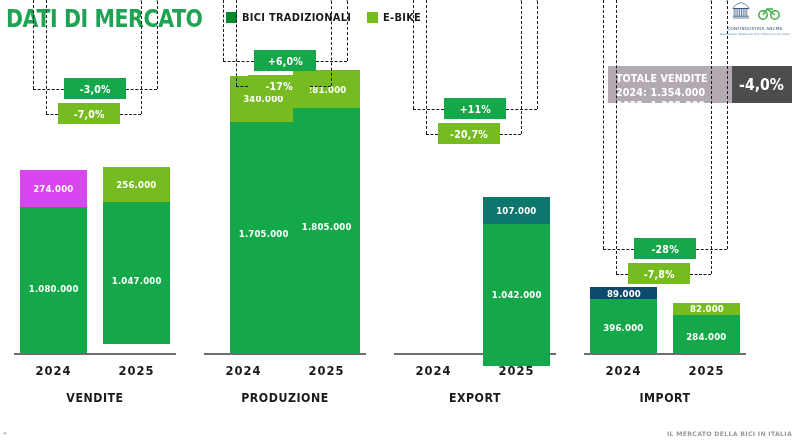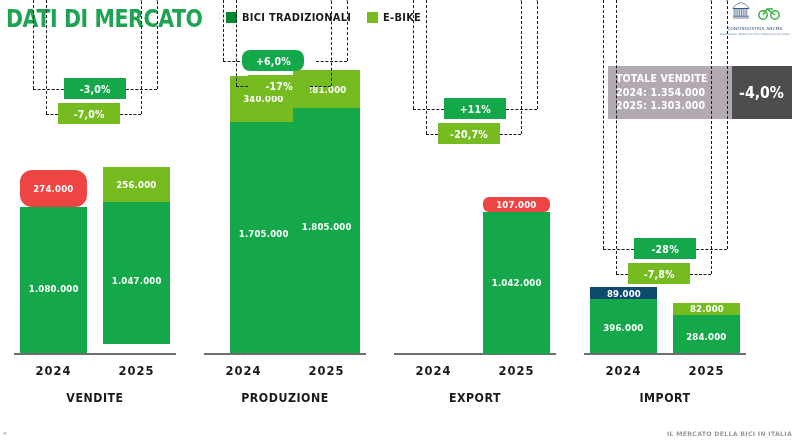--- a/index.html
+++ b/index.html
@@ -39,21 +39,21 @@
   #logo-caption{
     text-align:center;font-size:4.1px;color:#2a4a7a;letter-spacing:0.25px;
     margin-top:1px;white-space:nowrap;font-family:"DejaVu Sans", sans-serif;
   }
   #logo-subcaption{
     text-align:center;font-size:2.7px;color:#5577a0;letter-spacing:0.1px;
     margin-top:0.5px;white-space:nowrap;font-family:"DejaVu Sans", sans-serif;
   }
 
   
-  #totals-box{position:absolute;left:608px;top:66px;width:184px;height:53px;display:flex;}
+  #totals-box{position:absolute;left:608px;top:66px;width:184px;height:37px;display:flex;}
   #totals-left{
     width:124px;height:100%;background:#b3a9b3;
     color:#ffffff;padding:6px 0 0 8px;box-sizing:border-box;
   }
   #totals-right{
     flex:1;background:#4d4d4d;color:#ffffff;
     display:flex;align-items:center;justify-content:center;
   }
   .totals-line{
     font-size:11px;font-weight:bold;line-height:13.5px;
@@ -185,21 +185,21 @@
   </div>
 </div>
 
 <div id="groups-host">
     <div class="group" style="left: 0px;">
       <div class="year-label" style="left: 20px;">2024</div>
       <div class="year-label" style="left: 103px;">2025</div>
       <div class="plot">
         <div class="axis-line" style="background: rgb(110, 110, 110);"></div>
         <div class="bar" style="left: 20px; height: 183.467px;">
-          <div class="seg seg-ebike" style="height: 37.127px; background: #ef4444; border-radius: 12px;">
+          <div class="seg seg-ebike" style="height: 37.127px; background: #d946ef;">
             <span class="seg-label">274.000</span>
           </div>
           <div class="seg seg-trad" style="height: 146.34px; background: rgb(20, 168, 74);">
             <span class="seg-label" style="top: 76.0968px;">1.080.000</span>
           </div>
         </div>
         <div class="bar" style="left: 103px; height: 186px;">
           <div class="seg seg-ebike" style="height: 34.688px; background: rgb(118, 188, 33);">
             <span class="seg-label">256.000</span>
           </div>
@@ -241,21 +241,21 @@
         </div>
         <div class="bar" style="left: 103px; height: 282.653px;">
           <div class="seg seg-ebike" style="height: 38.0755px; background: rgb(118, 188, 33);">
             <span class="seg-label">281.000</span>
           </div>
           <div class="seg seg-trad" style="height: 244.577px; background: rgb(20, 168, 74);">
             <span class="seg-label" style="top: 112.506px;">1.805.000</span>
           </div>
         </div>
       </div>
-      <div class="badge badge-total" style="left: 52px; top: 50px; width: 62px; height: 21px; background: rgb(20, 168, 74); border-radius: 8px;">
+      <div class="badge badge-total" style="left: 64px; top: 50px; width: 62px; height: 21px; background: rgb(20, 168, 74);">
         <span>+6,0%</span>
       </div>
       <div class="badge badge-ebike" style="left: 58px; top: 75px; width: 62px; height: 21px; background: rgb(118, 188, 33);">
         <span>-17%</span>
       </div>
       <div class="conn conn-h" style="left: 33px; top: 60.5px; width: 31px;"></div>
       <div class="conn conn-v" style="left: 33px; top: 0px; height: 60.5px;"></div>
       <div class="conn conn-h" style="left: 126px; top: 60.5px; width: 31px;"></div>
       <div class="conn conn-v" style="left: 157px; top: 1px; height: 59.5px;"></div>
       <div class="arrowhead" style="left: 154px; top: -3px;"></div>
@@ -265,21 +265,21 @@
       <div class="conn conn-v" style="left: 141px; top: 1px; height: 84.5px;"></div>
       <div class="arrowhead" style="left: 138px; top: -3px;"></div>
       <div class="cat-label">PRODUZIONE</div>
     </div>
     <div class="group" style="left: 380px;">
       <div class="year-label" style="left: 20px;">2024</div>
       <div class="year-label" style="left: 103px;">2025</div>
       <div class="plot">
         <div class="axis-line" style="background: rgb(110, 110, 110);"></div>
         <div class="bar" style="left: 103px; height: 155.689px;">
-          <div class="seg seg-ebike" style="height: 15px; background: #ef4444; border-radius: 6px;">
+          <div class="seg seg-ebike" style="height: 27px; background: #0f766e;">
             <span class="seg-label">107.000</span>
           </div>
           <div class="seg seg-trad" style="height: 141.191px; background: rgb(20, 168, 74);">
             <span class="seg-label" style="top: 64.9479px;">1.042.000</span>
           </div>
         </div>
       </div>
       <div class="badge badge-total" style="left: 64px; top: 98px; width: 62px; height: 21px; background: rgb(20, 168, 74);">
         <span>+11%</span>
       </div>

